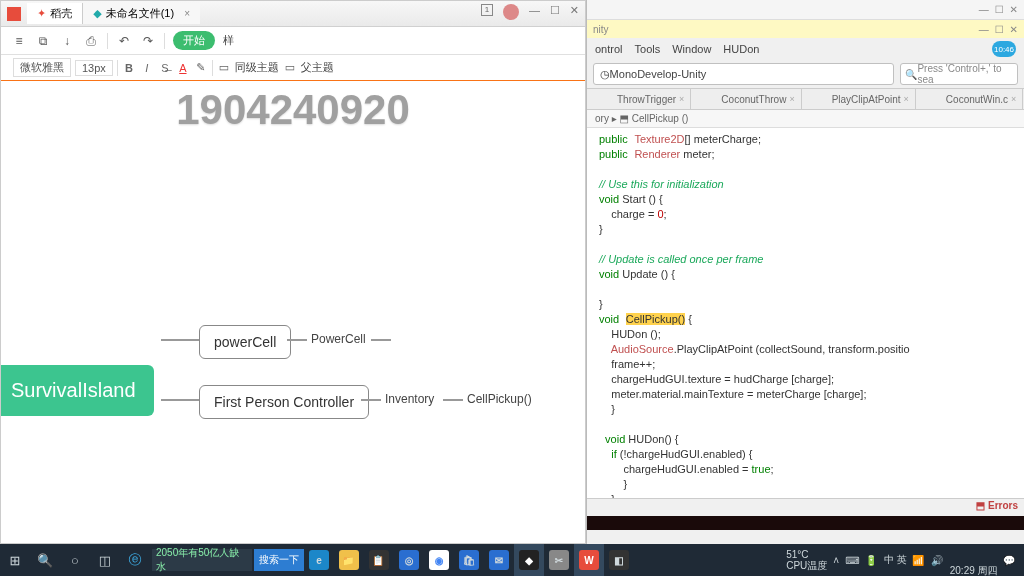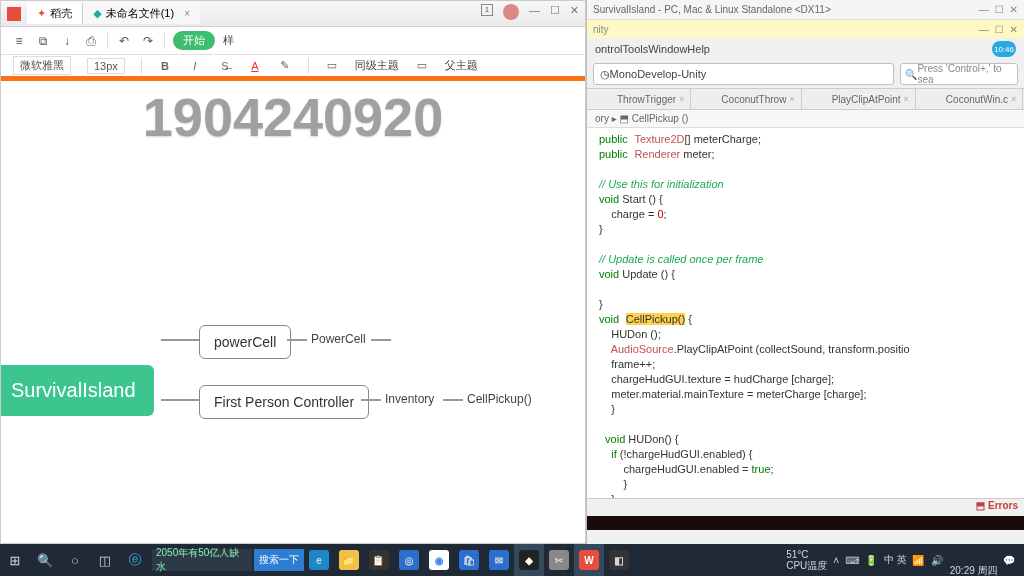--- a/index.html
+++ b/index.html
@@ -10,38 +10,38 @@
 .wps-tabs { height: 26px; background: linear-gradient(#f7f7f7,#eaeaea); display: flex; align-items: center; border-bottom: 1px solid #d0d0d0; }
 .wps-logo { width: 14px; height: 14px; background: #e74c3c; margin: 0 6px; }
 .wps-tab1 { padding: 3px 10px; font-size: 11px; background: #fff; border-right: 1px solid #ccc; display:flex; align-items:center; gap:4px;}
 .wps-tab2 { padding: 3px 10px; font-size: 11px; background: #f7f7f7; display:flex; align-items:center; gap:4px;}
 .tab-x { color:#888; font-size:10px; margin-left:6px;}
 .wps-toolbar { height: 28px; display: flex; align-items: center; gap: 8px; padding: 0 10px; border-bottom: 1px solid #e0e0e0; }
 .tb-icon { width: 16px; height: 16px; color:#555; font-size:12px; display:flex; align-items:center; justify-content:center;}
 .sep { width:1px; height:16px; background:#ddd;}
 .btn-start { background:#3cbd6f; color:#fff; border-radius:10px; padding:2px 10px; font-size:11px;}
 .menu-txt { font-size:11px; color:#444;}
-.wps-format { height:26px; display:flex; align-items:center; gap:16px; padding:0 12px; border-bottom:5px solid #f97316; font-size:11px; color:#666;}
+.wps-format { height:26px; display:flex; align-items:center; gap:4px; padding:0 12px; border-bottom:1px solid #f97316; font-size:11px; color:#666;}
 .fmt-sel { border:1px solid #ddd; padding:1px 6px; font-size:11px; color:#555;}
 .fmt-icon { width:14px; text-align:center; color:#666;}
 
 .canvas { position:relative; width:100%; height:calc(100% - 80px); background:#fff; overflow:hidden;}
-.watermark { position:absolute; top:5px; left:50%; transform:translateX(-50%); font-size:54px; font-weight:700; color:#a0a0a0; letter-spacing:0px; z-index:50; text-shadow:0 1px 2px rgba(0,0,0,0.15);}
+.watermark { position:absolute; top:5px; left:50%; transform:translateX(-50%); font-size:42px; font-weight:700; color:#a0a0a0; letter-spacing:0px; z-index:50; text-shadow:0 1px 2px rgba(0,0,0,0.15);}
 .node-root { position:absolute; left:-8px; top:284px; background:#3cc58f; color:#fff; padding:14px 18px; border-radius:6px; font-size:20px;}
 .node-box { position:absolute; background:#fff; border:1.5px solid #888; border-radius:6px; padding:8px 14px; font-size:14px; color:#333;}
 .node-txt { position:absolute; font-size:12px; color:#444;}
 .edge { position:absolute; height:1.5px; background:#999;}
 
 
 .unity-app { position:absolute; left:586px; top:0; width:438px; height:544px; background:#f0f0f0; border-left:1px solid #bbb;}
 .unity-title { height:20px; background:#f5f5f5; display:flex; align-items:center; font-size:10px; color:#666; padding:0 6px; border-bottom:1px solid #ddd;}
 .unity-title .spacer{flex:1;}
 .win-btns{display:flex; gap:6px; font-size:10px; color:#888;}
 .mono-title { height:18px; background:#fef9c3; font-size:10px; color:#888; padding:0 6px; display:flex; align-items:center;}
-.unity-menu { height:22px; display:flex; align-items:center; padding:0 8px; font-size:11px; color:#444;}
+.unity-menu { height:22px; display:flex; align-items:center; gap:12px; padding:0 8px; font-size:11px; color:#444;}
 .unity-menu .badge{ margin-left:auto; width:24px; height:16px; background:#2ca8e0; border-radius:8px; color:#fff; font-size:8px; display:flex; align-items:center; justify-content:center;}
 .unity-search { height:28px; display:flex; gap:6px; padding:3px 6px; align-items:center;}
 .search-box { flex:1; border:1px solid #c0c0c0; border-radius:3px; height:22px; display:flex; align-items:center; padding:0 6px; font-size:11px; background:#fff; color:#444;}
 .search-box2 { width:118px; border:1px solid #c0c0c0; border-radius:3px; height:22px; display:flex; align-items:center; padding:0 4px; font-size:10px; background:#fff; color:#888;}
 .code-tabs { height:22px; display:flex; overflow:hidden; border-top:1px solid #ccc; border-bottom:1px solid #ccc; background:#eee;}
 .code-tab { padding:3px 6px; font-size:10px; color:#666; border-right:1px solid #ccc; display:flex; align-items:center; gap:3px; white-space:nowrap;margin-left:24px;}
 .code-tab.active{background:#fff; color:#333;}
 .code-tab .x{color:#aaa; font-size:9px;}
 .crumb { height:18px; font-size:10px; color:#666; padding:2px 8px; background:#f7f7f7; border-bottom:1px solid #ddd; display:flex; align-items:center; gap:4px;}
 .code-area { background:#fff; height:370px; overflow:hidden; padding:4px 0 4px 12px; font-family:Consolas,Menlo,monospace; font-size:11px; line-height:15px; color:#333; white-space:pre;}
@@ -129,42 +129,41 @@
     <div class="node-box" style="left:198px; top:304px;">First Person Controller</div>
     <div class="edge" style="left:360px; top:318px; width:20px;"></div>
     <div class="node-txt" style="left:384px; top:311px;">Inventory</div>
     <div class="edge" style="left:442px; top:318px; width:20px;"></div>
     <div class="node-txt" style="left:466px; top:311px;">CellPickup()</div>
   </div>
 </div>
 
 <div class="unity-app">
   <div class="unity-title">
-    <span>SurvivalIsland - PC, Mac &amp; Linux Standalone &lt;DX11&gt;</span>
     <span class="spacer"></span>
     <span class="win-btns">
         <span>—</span>
         <span>☐</span>
         <span>✕</span>
       </span>
   </div>
   <div class="mono-title">
     <span>nity</span>
     <span class="spacer" style="flex:1"></span>
     <span class="win-btns">
         <span>—</span>
         <span>☐</span>
         <span>✕</span>
       </span>
   </div>
   <div class="unity-menu">
     <span>ontrol</span>
     <span>Tools</span>
     <span>Window</span>
-    <span>Help</span>
+    <span>HUDon</span>
     <span class="badge">10:46</span>
   </div>
   <div class="unity-search">
     <div class="search-box">◷ <span>MonoDevelop-Unity</span></div>
     <div class="search-box2">🔍 <span>Press 'Control+,' to sea</span></div>
   </div>
   <div class="code-tabs">
     <div class="code-tab">
         <span>ThrowTrigger</span>
         <span class="x">×</span>

